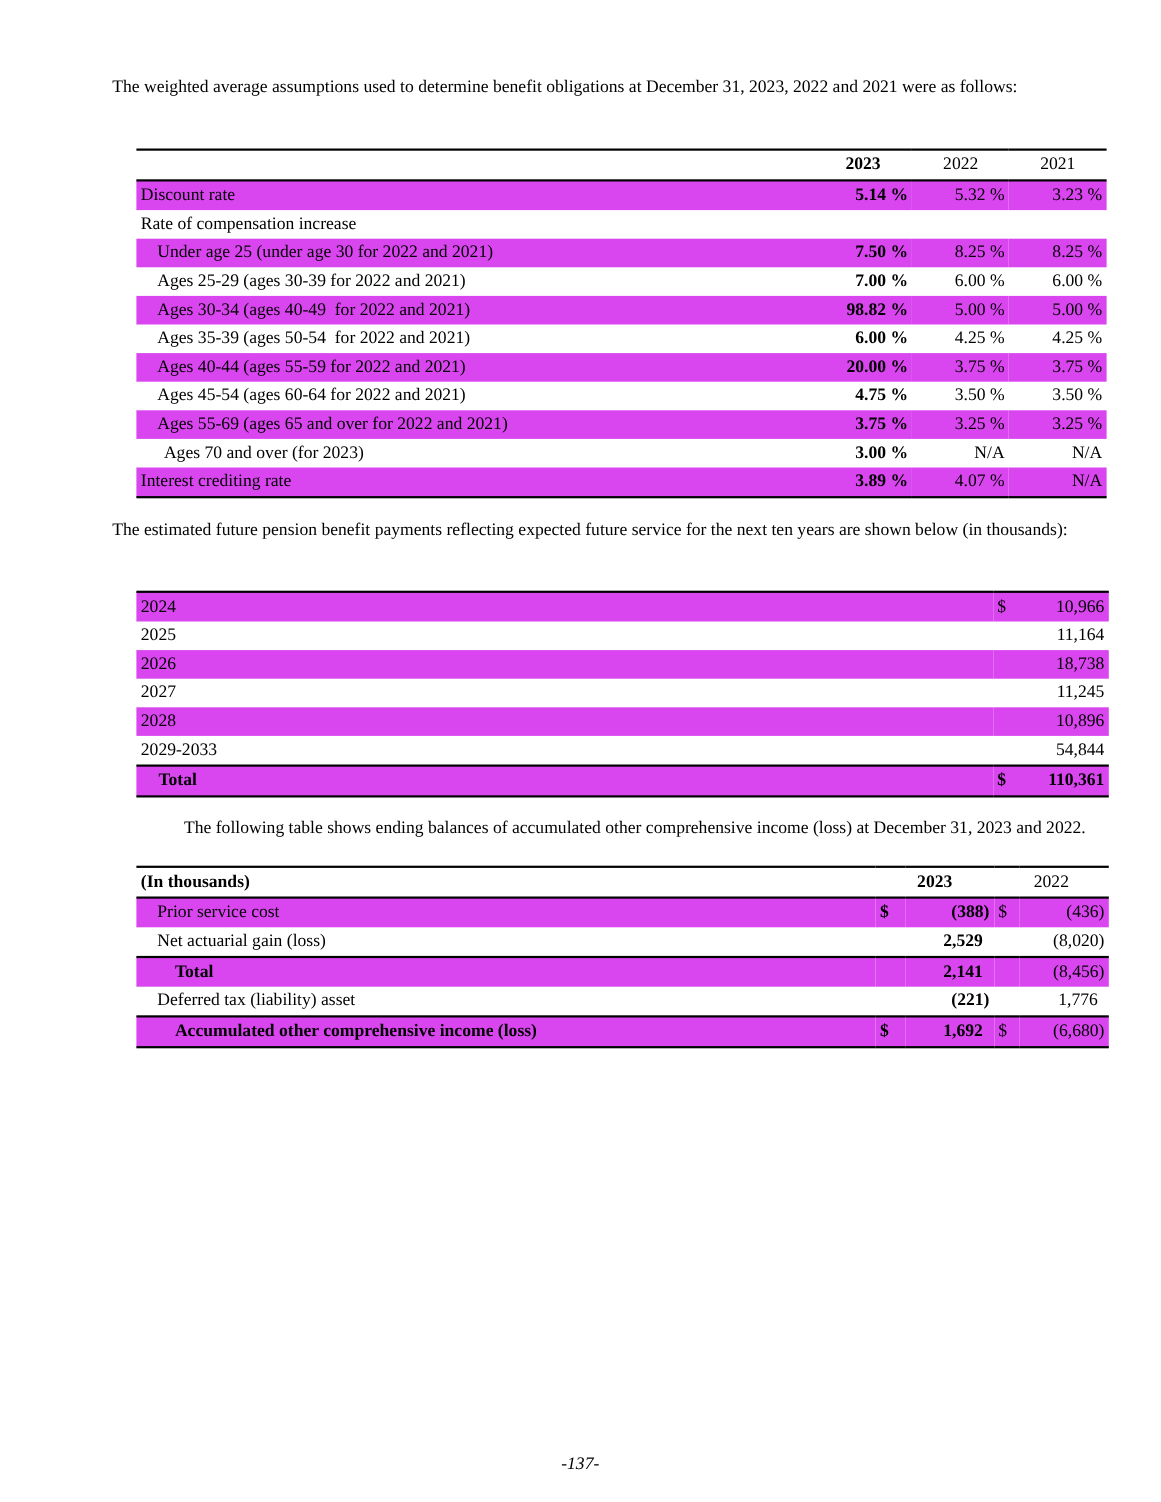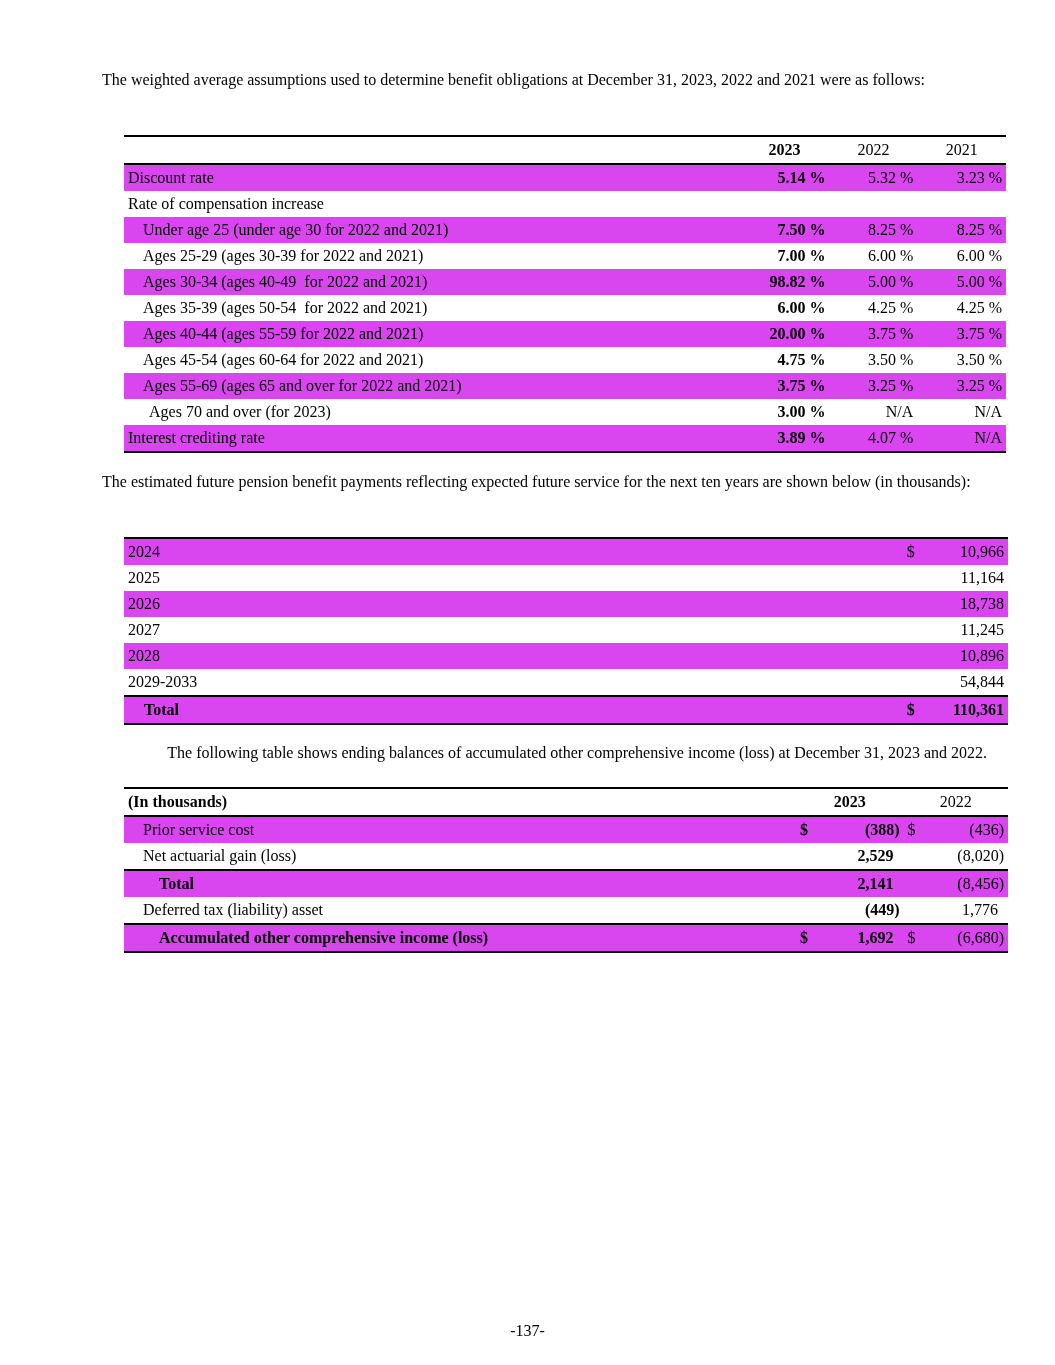--- a/index.html
+++ b/index.html
@@ -14,21 +14,21 @@
   td { padding: 0 4px; height: 26px; line-height: 26px; white-space: nowrap; }
   tr.g td { background: #d946ef; }
   .b { font-weight: bold; }
   .r { text-align: right; }
   .c { text-align: center; }
   .i1 { padding-left: 19px; }
   .i2 { padding-left: 35px; }
   .i3 { padding-left: 20px; }
   .top { border-top: 2px solid #000; }
   .bot { border-bottom: 2px solid #000; }
-  .footer { position: absolute; top: 1322px; left: 0; width: 1055px; text-align: center; }
+  .footer { position: absolute; top: 1322px; left: 0; width: 1055px; text-align: center; font-style: italic; }
 
   
   #t1 { top: 135px; width: 882px; }
   #t1 .lab { width: 620px; }
   #t1 .c23 { width: 85px; }
   #t1 .c22 { width: 84px; }
   #t1 .c21 { width: 85px; }
 
   
   #t2 { top: 537px; width: 884px; }
@@ -194,21 +194,21 @@
   <tr class="g">
     <td class="lab b i2 top">Total</td>
     <td class="d1 b top"></td>
     <td class="v1 r b top" style="padding-right:10px;">2,141</td>
     <td class="d2 top"></td>
     <td class="v2 r top">(8,456)</td>
   </tr>
   <tr>
     <td class="lab i1">Deferred tax (liability) asset</td>
     <td class="d1 b bot"></td>
-    <td class="v1 r b bot">(449)</td>
+    <td class="v1 r b bot">(221)</td>
     <td class="d2 bot"></td>
     <td class="v2 r bot" style="padding-right:10px;">1,776</td>
   </tr>
   <tr class="g">
     <td class="lab b i2 top bot">Accumulated other comprehensive income (loss)</td>
     <td class="d1 b top bot">$</td>
     <td class="v1 r b top bot" style="padding-right:10px;">1,692</td>
     <td class="d2 top bot">$</td>
     <td class="v2 r top bot">(6,680)</td>
   </tr>

